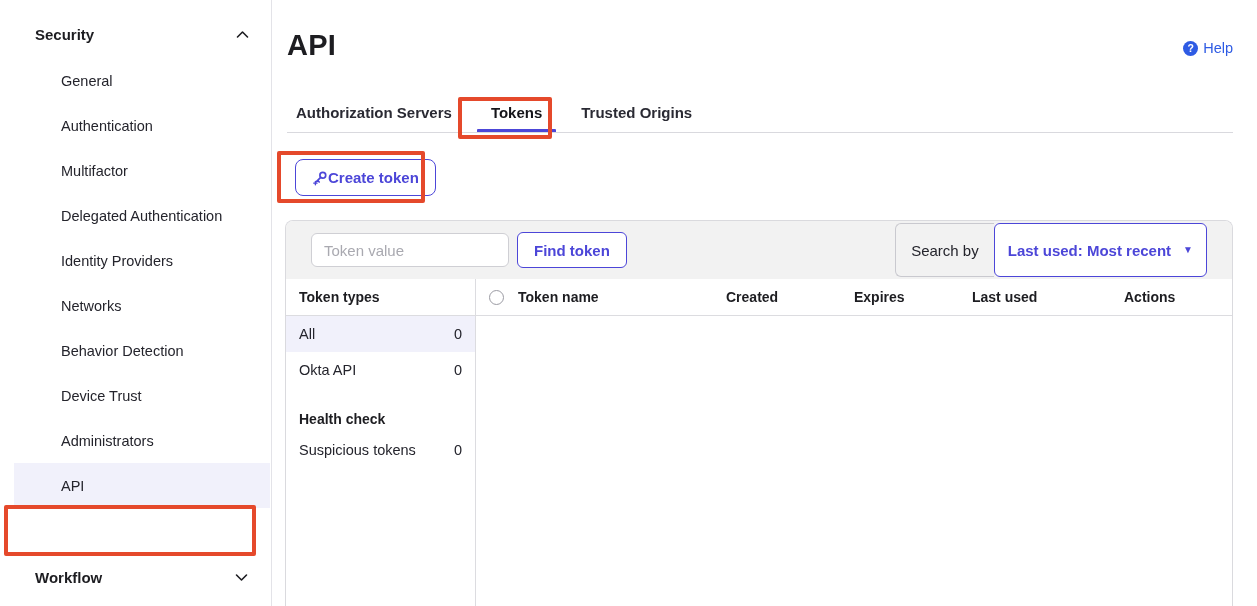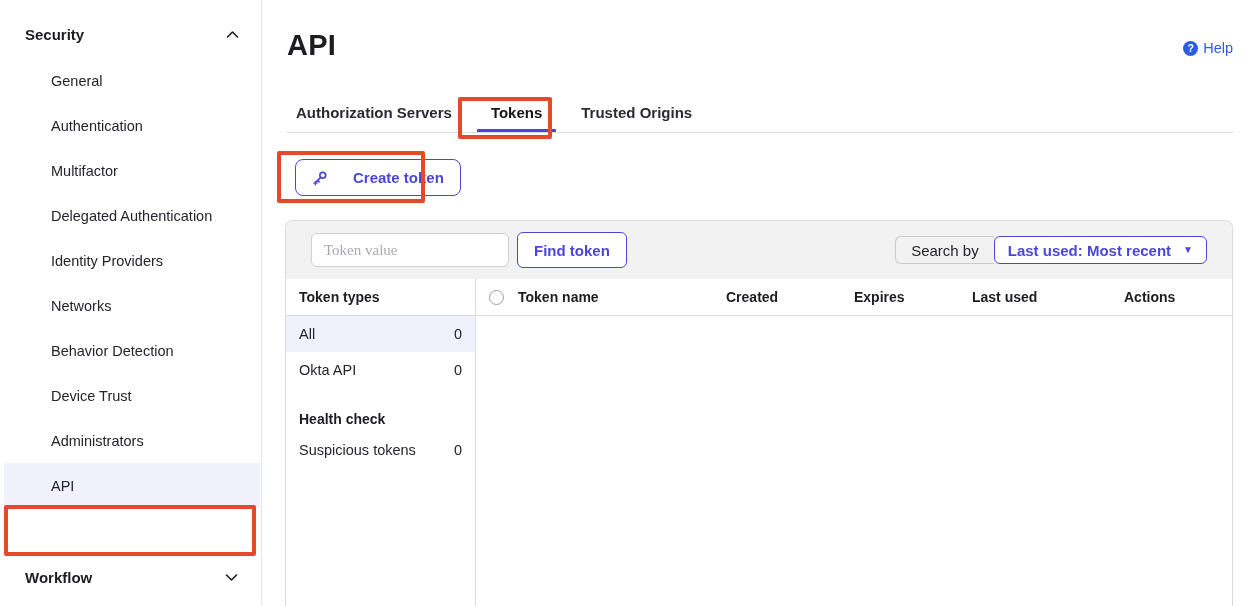--- a/index.html
+++ b/index.html
@@ -7,21 +7,21 @@
   body {
     font-family: "Liberation Sans", "DejaVu Sans", sans-serif;
     background: #ffffff;
     color: #1d1d21;
     position: relative;
     overflow: hidden;
   }
 
   
   .sidebar {
-    position: absolute; left: 4px; top: 0; bottom: 0; width: 258px;
+    position: absolute; left: 14px; top: 0; bottom: 0; width: 258px;
     border-right: 1px solid #e3e3e8; background: #fff;
   }
   .sb-section-header {
     display: flex; align-items: center; justify-content: space-between;
     padding: 0 22px 0 21px; height: 28px; margin-top: 20px;
     font-size: 15px; font-weight: bold; color: #1d1d21; cursor: pointer;
   }
   .sb-items { position: absolute; left: 0; top: 58px; right: 1px; }
   .sb-item {
     height: 45px; display: flex; align-items: center;
@@ -64,49 +64,49 @@
     content: ""; position: absolute; left: 0; right: 0; bottom: 0;
     height: 4px; background: #4c46d8; border-radius: 1px;
   }
   .tabs-divider {
     position: absolute; left: 287px; right: 24px; top: 132px; height: 1px; background: #d9d9de;
   }
 
   
   .create-btn {
     position: absolute; left: 295px; top: 159px; height: 37px;
-    display: flex; align-items: center; gap: 25px; padding: 0 16px;
+    display: flex; align-items: center; gap: 0; padding: 0 16px;
     background: #fff; border: 1.5px solid #4c46d8; border-radius: 8px;
     color: #4c46d8; font-size: 15px; font-weight: bold;
     font-family: "Liberation Sans", sans-serif; cursor: pointer;
   }
 
   
   .panel {
     position: absolute; left: 285px; top: 220px; width: 948px; height: 386px;
     border: 1px solid #dadade; border-bottom: none;
     border-radius: 8px 8px 0 0; background: #fff;
   }
   .panel-toolbar {
     height: 58px; background: #f2f2f2; border-radius: 7px 7px 0 0;
     display: flex; align-items: center; padding: 0 25px;
   }
   .token-input {
     width: 198px; height: 34px; border: 1px solid #cfcfd4; border-radius: 6px;
     padding: 0 12px; font-size: 15px; color: #701a75; background: #fff;
-    font-family: Liberation Serif, serif; outline: none;
+    font-family: Liberation Sans, sans-serif; outline: none;
   }
   .token-input::placeholder { color: #a9a9b0; }
   .find-btn {
     margin-left: 8px; height: 36px; padding: 0 16px;
     background: #fff; border: 1.5px solid #4c46d8; border-radius: 6px;
     color: #4c46d8; font-size: 15px; font-weight: bold;
     font-family: "Liberation Sans", sans-serif; cursor: pointer;
   }
-  .searchby-group { margin-left: auto; display: flex; align-items: stretch; height: 28px; }
+  .searchby-group { margin-left: auto; display: flex; align-items: stretch; height: 54px; }
   .searchby-label {
     display: flex; align-items: center; padding: 0 15px;
     border: 1px solid #c9c9cf; border-radius: 6px 0 0 6px; border-right: none;
     font-size: 15px; color: #24242c; background: #f2f2f2;
   }
   .sort-dropdown {
     display: flex; align-items: center; gap: 12px; padding: 0 13px;
     background: #fff; border: 1.5px solid #4c46d8; border-radius: 6px;
     color: #4c46d8; font-size: 15px; font-weight: bold; cursor: pointer;
   }

